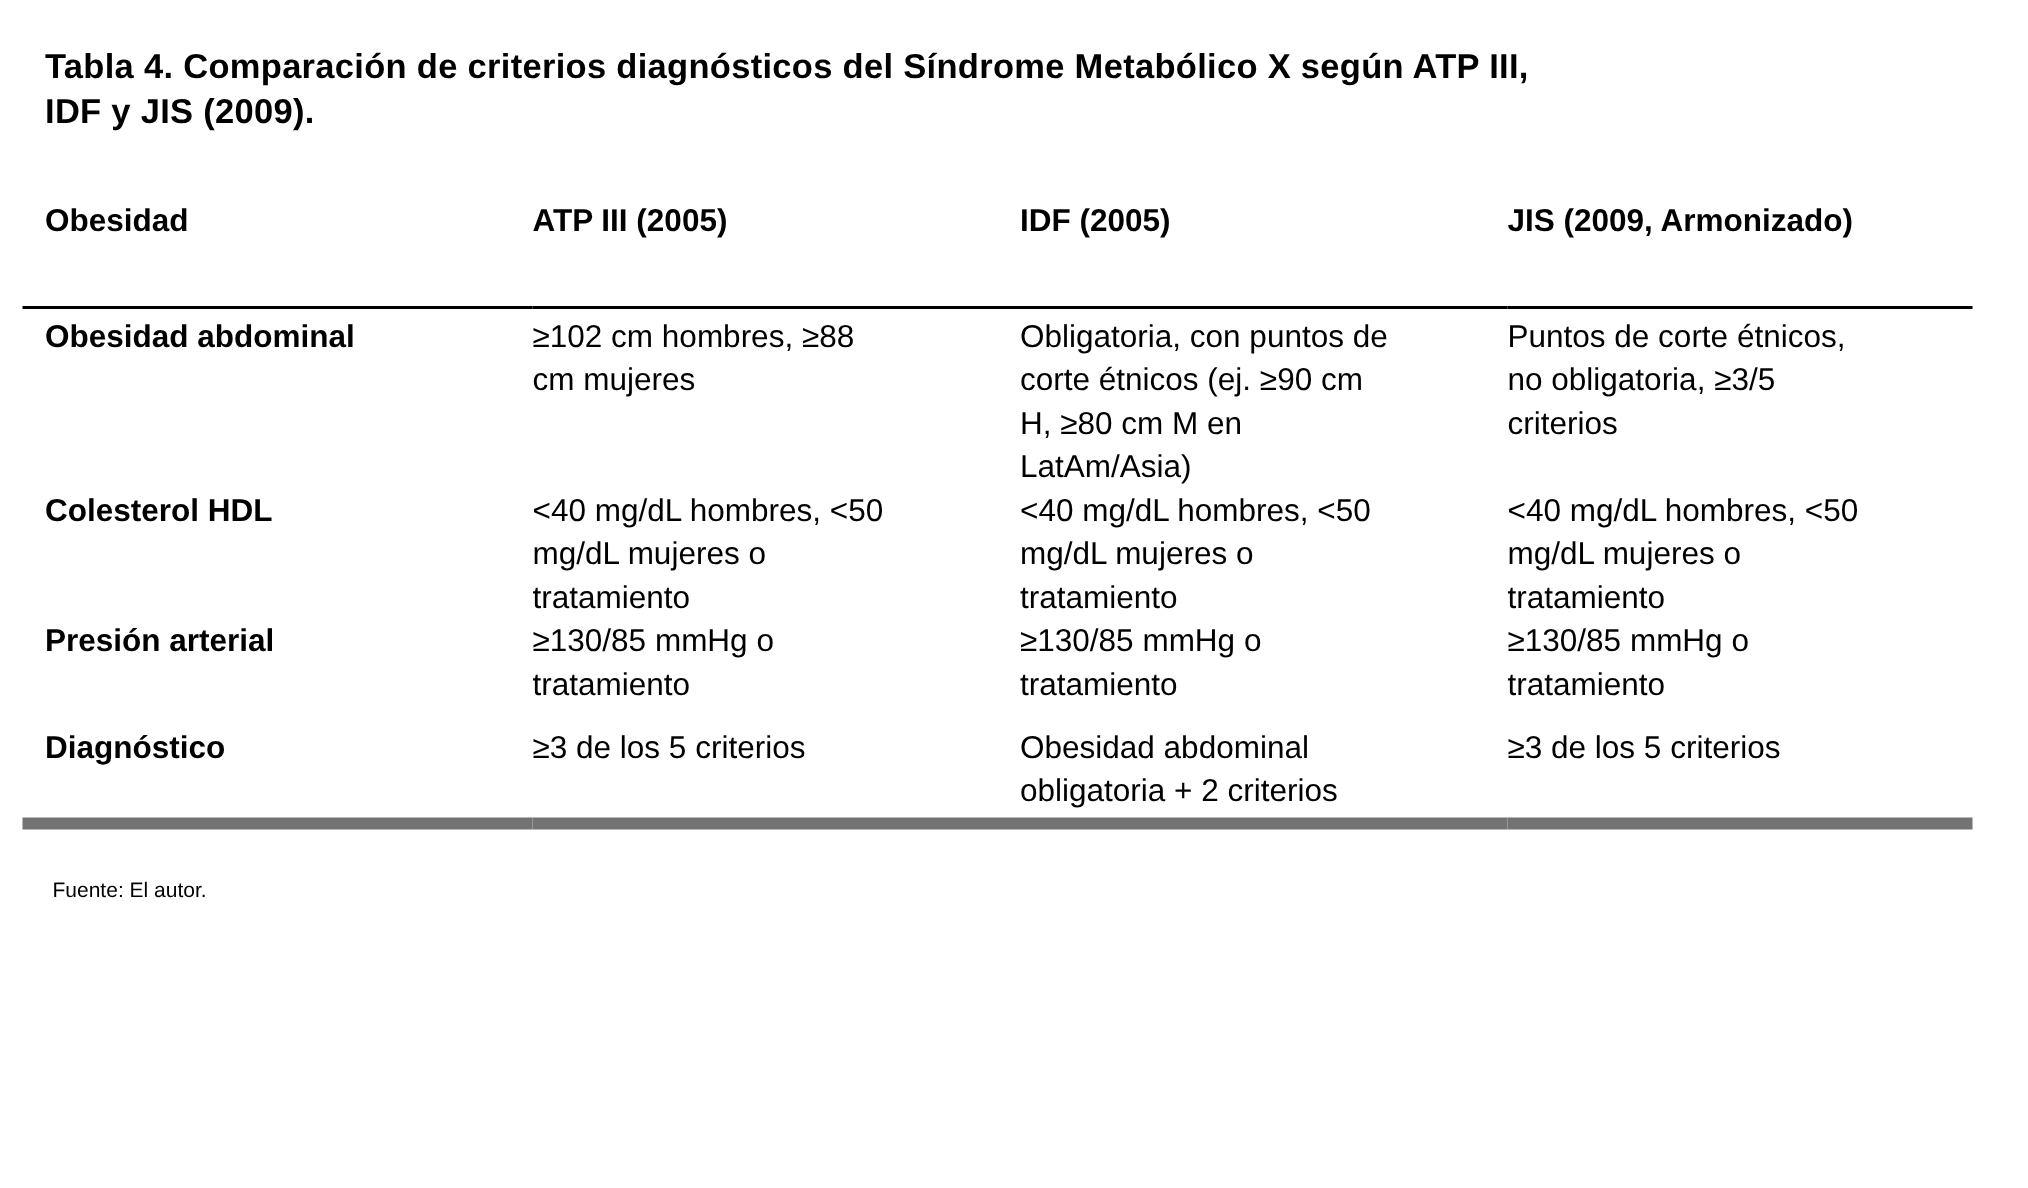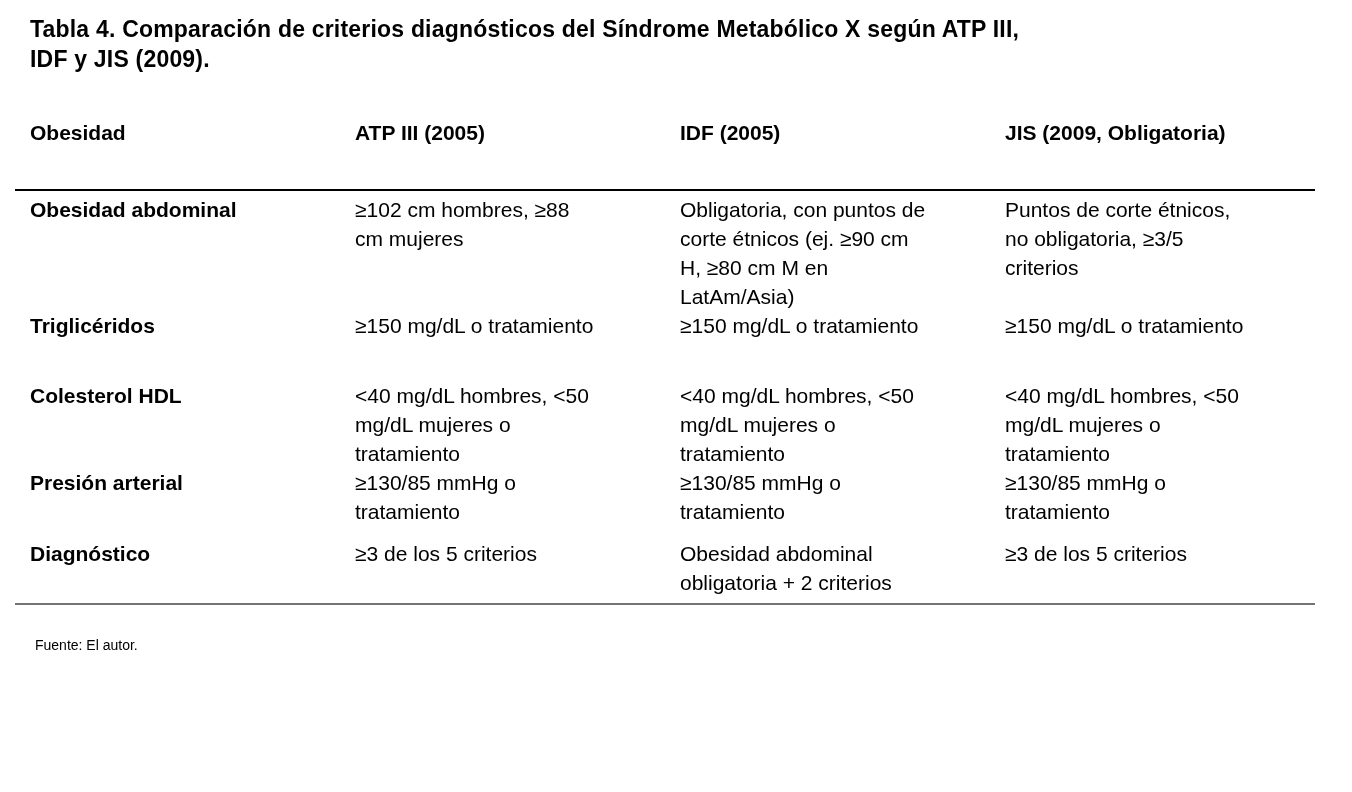--- a/index.html
+++ b/index.html
@@ -5,21 +5,21 @@
   * { margin: 0; padding: 0; box-sizing: border-box; }
   html, body {
     width: 1352px; height: 792px;
     background: #ffffff;
     color: #000000;
     font-family: "Liberation Sans", "DejaVu Sans", sans-serif;
     overflow: hidden;
   }
   .page {
     width: 1352px; height: 792px;
-    padding: 14px 0 0 15px;
+    padding: 29px 0 0 15px;
   }
   .doc-title {
     margin-left: 15px;
     font-size: 23px;
     font-weight: bold;
     line-height: 30px;
     white-space: pre-line;
     letter-spacing: 0.2px;
   }
   table.comparison {
@@ -37,21 +37,21 @@
     vertical-align: top;
     font-size: 21px;
     line-height: 29px;
     white-space: pre-line;
     font-weight: normal;
   }
   th { font-weight: bold; height: 72px; }
   th:first-child, td:first-child { padding-left: 15px; }
   td.label { font-weight: bold; }
   tbody tr:first-child td { border-top: 2px solid #000; padding-top: 4px; }
-  tbody tr:last-child td { border-bottom: 2px solid #737373; }
+  tbody tr:last-child td { border-bottom: 8px solid #737373; }
   tr.r1 td { height: 120px; }
   tr.r2 td { height: 70px; }
   tr.r3 td { height: 87px; }
   tr.r4 td { height: 71px; }
   tr.r5 td { height: 70px; }
   tr.r6 td { height: 65px; }
   .source-note {
     margin-top: 26px;
     margin-left: 20px;
     font-size: 14px;
@@ -71,41 +71,35 @@
       <col class="c1">
         <col class="c2">
         <col class="c3">
         <col class="c4">
     </colgroup>
     <thead>
       <tr>
         <th>Obesidad</th>
         <th>ATP III (2005)</th>
         <th>IDF (2005)</th>
-        <th>JIS (2009, Obligatoria)</th>
+        <th>JIS (2009, Armonizado)</th>
       </tr>
     </thead>
     <tbody>
       <tr class="r1">
         <td class="label">Obesidad abdominal</td>
         <td>≥102 cm hombres, ≥88
 cm mujeres</td>
         <td>Obligatoria, con puntos de
 corte étnicos (ej. ≥90 cm
 H, ≥80 cm M en
 LatAm/Asia)</td>
         <td>Puntos de corte étnicos,
 no obligatoria, ≥3/5
 criterios</td>
-      </tr>
-      <tr class="r2">
-        <td class="label">Triglicéridos</td>
-        <td>≥150 mg/dL o tratamiento</td>
-        <td>≥150 mg/dL o tratamiento</td>
-        <td>≥150 mg/dL o tratamiento</td>
       </tr>
       <tr class="r3">
         <td class="label">Colesterol HDL</td>
         <td>&lt;40 mg/dL hombres, &lt;50
 mg/dL mujeres o
 tratamiento</td>
         <td>&lt;40 mg/dL hombres, &lt;50
 mg/dL mujeres o
 tratamiento</td>
         <td>&lt;40 mg/dL hombres, &lt;50

